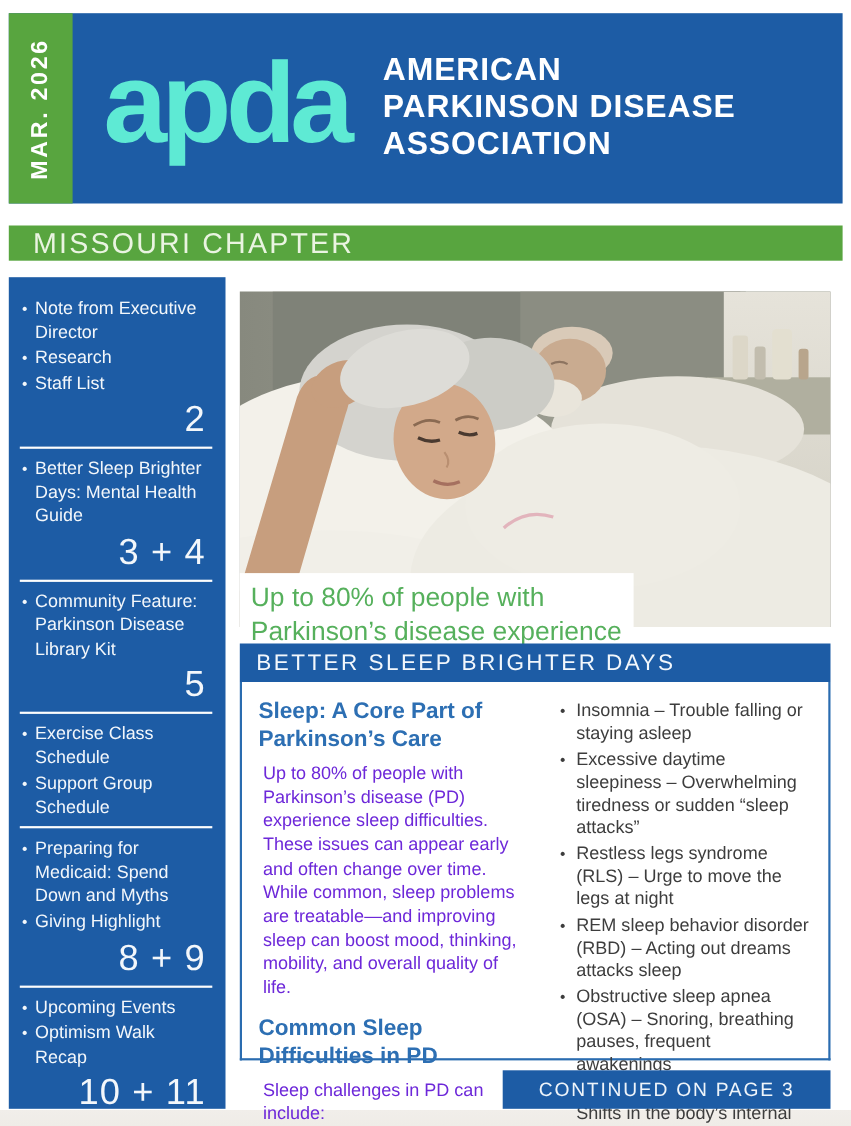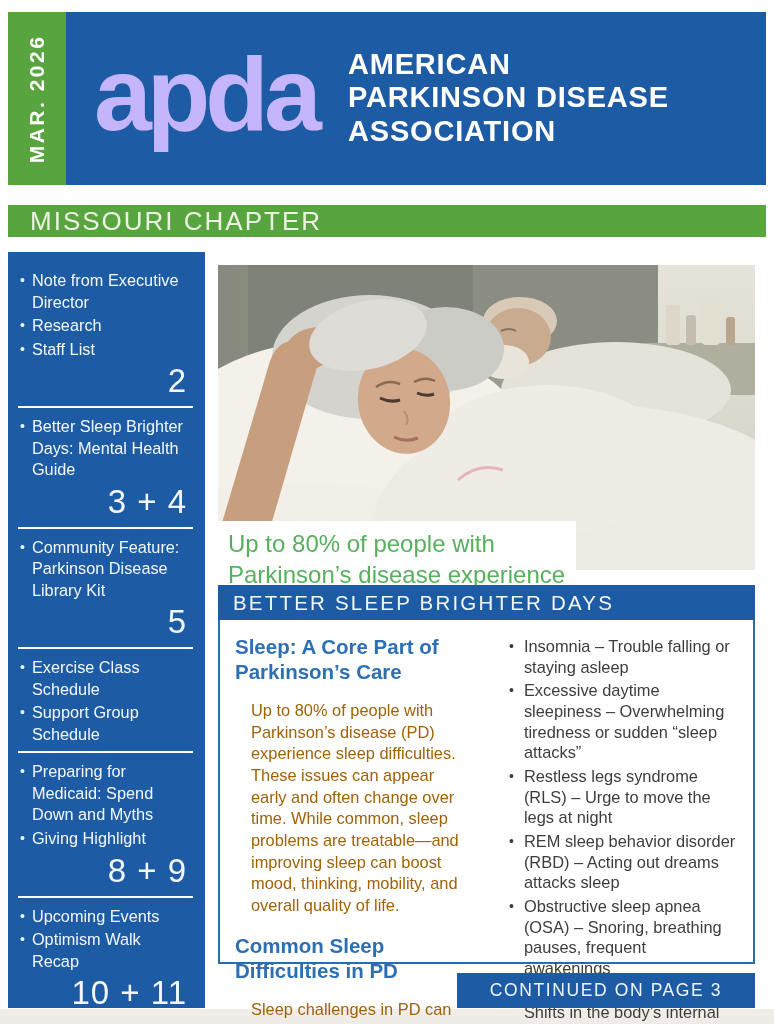--- a/index.html
+++ b/index.html
@@ -6,21 +6,21 @@
   body{background:#e9e7e3;font-family:"Liberation Sans",sans-serif;-webkit-font-smoothing:antialiased;}
   .page{position:relative;width:774px;height:1024px;margin:0 auto;overflow:hidden;
         background:linear-gradient(180deg,#ffffff 0%,#ffffff 98.5%,#f1eeea 98.5%,#efece7 100%);}
 
   
   .masthead{position:absolute;left:8px;top:12px;width:758px;height:173px;background:#1d5ca5;}
   .date-strip{position:absolute;left:0;top:0;width:58px;height:173px;background:#58a53f;}
   .date-text{position:absolute;left:50%;top:50%;transform:translate(-50%,-50%) rotate(-90deg);
              white-space:nowrap;color:#fff;font-size:21px;font-weight:600;letter-spacing:2.5px;}
   .apda-logo{position:absolute;left:86px;top:50%;transform:translateY(-55%);
-             color:#c4b5fd;font-size:104px;font-weight:700;letter-spacing:-5px;line-height:1;text-align:right;}
+             color:#5eead4;font-size:104px;font-weight:700;letter-spacing:-5px;line-height:1;text-align:right;}
   .org-name{position:absolute;left:340px;top:50%;transform:translateY(-50%);
             color:#fff;font-weight:700;font-size:29px;line-height:1.17;letter-spacing:0.8px;}
 
   
   .chapter-bar{position:absolute;left:8px;top:205px;width:758px;height:32px;background:#58a53f;
                display:flex;align-items:center;padding-left:22px;box-sizing:border-box;}
   .chapter-title{color:#eaf4e1;font-size:26px;letter-spacing:2px;font-weight:400;}
 
   
   .sidebar{position:absolute;left:8px;top:252px;width:197px;height:756px;background:#1d5ca5;
@@ -44,21 +44,21 @@
   .feature-bar{position:absolute;left:218px;top:585px;width:537px;height:35px;background:#1d5ca5;
                display:flex;align-items:center;padding-left:15px;box-sizing:border-box;}
   .feature-title{color:#f2f7fc;font-size:20.5px;letter-spacing:2.2px;font-weight:400;}
   .content-box{position:absolute;left:218px;top:620px;width:537px;height:344px;background:#fff;
                border:2px solid #2a6cb0;border-top:none;box-sizing:border-box;
                display:flex;gap:16px;padding:12px 10px 10px 15px;}
   .col-left{flex:0 0 244px;}
   .col-right{flex:1;min-width:0;}
   .h-blue{color:#2d6fb3;font-size:20.5px;font-weight:700;line-height:1.22;margin:2px 0 9px 0;}
   .h-blue.second{margin-top:12px;}
-  .body-text{color:#a16207;font-size:16.4px;line-height:1.32;margin:16px;}
+  .body-text{color:#6d28d9;font-size:16.4px;line-height:1.32;margin:4px;}
   .bullets{list-style:none;margin:4px 0 0 0;padding:0 6px 0 14px;color:#3d3d3d;font-size:16.4px;line-height:1.26;}
   .bullets li{display:flex;gap:10px;margin-bottom:3px;}
   .continued{position:absolute;left:457px;top:973px;width:298px;height:35px;background:#1d5ca5;
              display:flex;align-items:center;justify-content:center;text-align:center;}
   .continued span{color:#eef4fa;font-size:17.5px;letter-spacing:1.6px;}
 </style>
 </head>
 <body>
 
 <div class="page">

